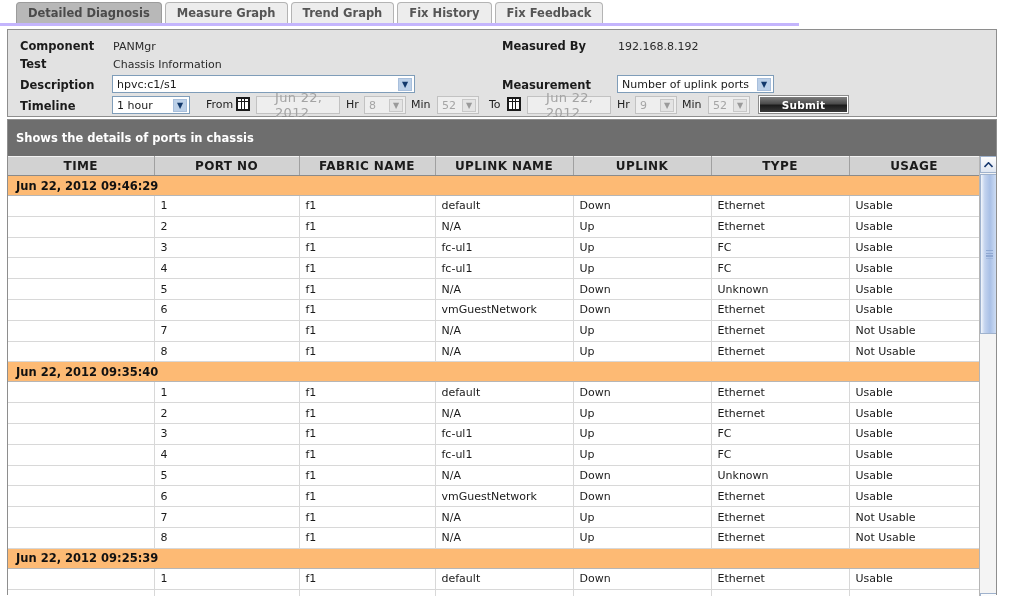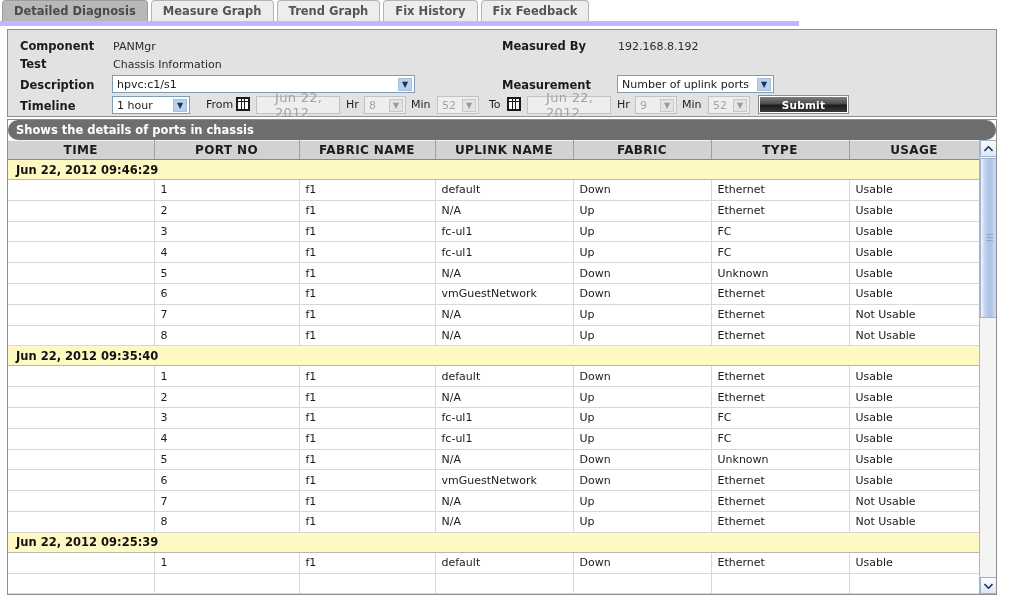--- a/index.html
+++ b/index.html
@@ -13,23 +13,23 @@
     overflow: hidden;
     background: #ffffff;
   }
 
   
   .tabbar {
     position: absolute; left: 0; top: 0;
     width: 799px; height: 26px;
     background: #ffffff;
     display: flex; align-items: flex-end;
-    padding-left: 2px;
-    box-sizing: border-box;
-    border-bottom: 5px solid #c4b5fd;
+    padding-left: 16px;
+    box-sizing: border-box;
+    border-bottom: 3px solid #c4b5fd;
   }
   .tab {
     height: 21px;
     line-height: 21px;
     padding: 0 11px;
     margin-right: 3px;
     font-size: 11.5px;
     font-weight: bold;
     color: #555555;
     background: #ededed;
@@ -188,29 +188,28 @@
 
   
   .gridwrap {
     position: absolute; left: 7px; top: 119px;
     width: 990px; height: 476px;
     border: 1px solid #8e8e8e;
     box-sizing: border-box;
     background: #ffffff;
   }
   .grid-title {
-    height: 20px;
+    height: 36px;
     background: #6e6e6e;
     color: #ffffff;
     font-size: 11.5px;
     font-weight: bold;
     display: flex; align-items: center;
     padding-left: 8px;
     box-sizing: border-box;
-    border-radius: 10px;
   }
   .grid-body {
     position: relative;
     height: 454px;
     overflow: hidden;
   }
   table.dg {
     width: 971px;
     border-collapse: collapse;
     table-layout: fixed;
@@ -234,21 +233,21 @@
     border-right: 1px solid #d8d8d8;
     border-bottom: 1px solid #d8d8d8;
     padding: 0 0 0 6px;
     color: #1a1a1a;
     font-size: 11px;
     box-sizing: border-box;
     background: #ffffff;
     vertical-align: middle;
   }
   tr.grouprow td {
-    background: #fef9c3;
+    background: #fdba74;
     font-weight: bold;
     font-size: 11.5px;
     color: #111111;
     height: 20px;
     border-right: none;
     border-bottom: 1px solid #b6b6b6;
     border-top: 1px solid #eaeaea;
     padding-left: 8px;
   }
   td.timecell { border-right: 1px solid #d8d8d8; background:#ffffff; }
@@ -384,21 +383,21 @@
             <col style="width:138px">
             <col style="width:138px">
             <col style="width:130px">
         </colgroup>
         <thead>
             <tr id="headrow">
               <th>TIME</th>
               <th>PORT NO</th>
               <th>FABRIC NAME</th>
               <th>UPLINK NAME</th>
-              <th>FABRIC</th>
+              <th>UPLINK</th>
               <th>TYPE</th>
               <th>USAGE</th>
             </tr>
           </thead>
         <tbody id="tbody">
             <tr class="grouprow">
               <td colspan="7">Jun 22, 2012 09:46:29</td>
             </tr>
             <tr>
               <td class="timecell"></td>

